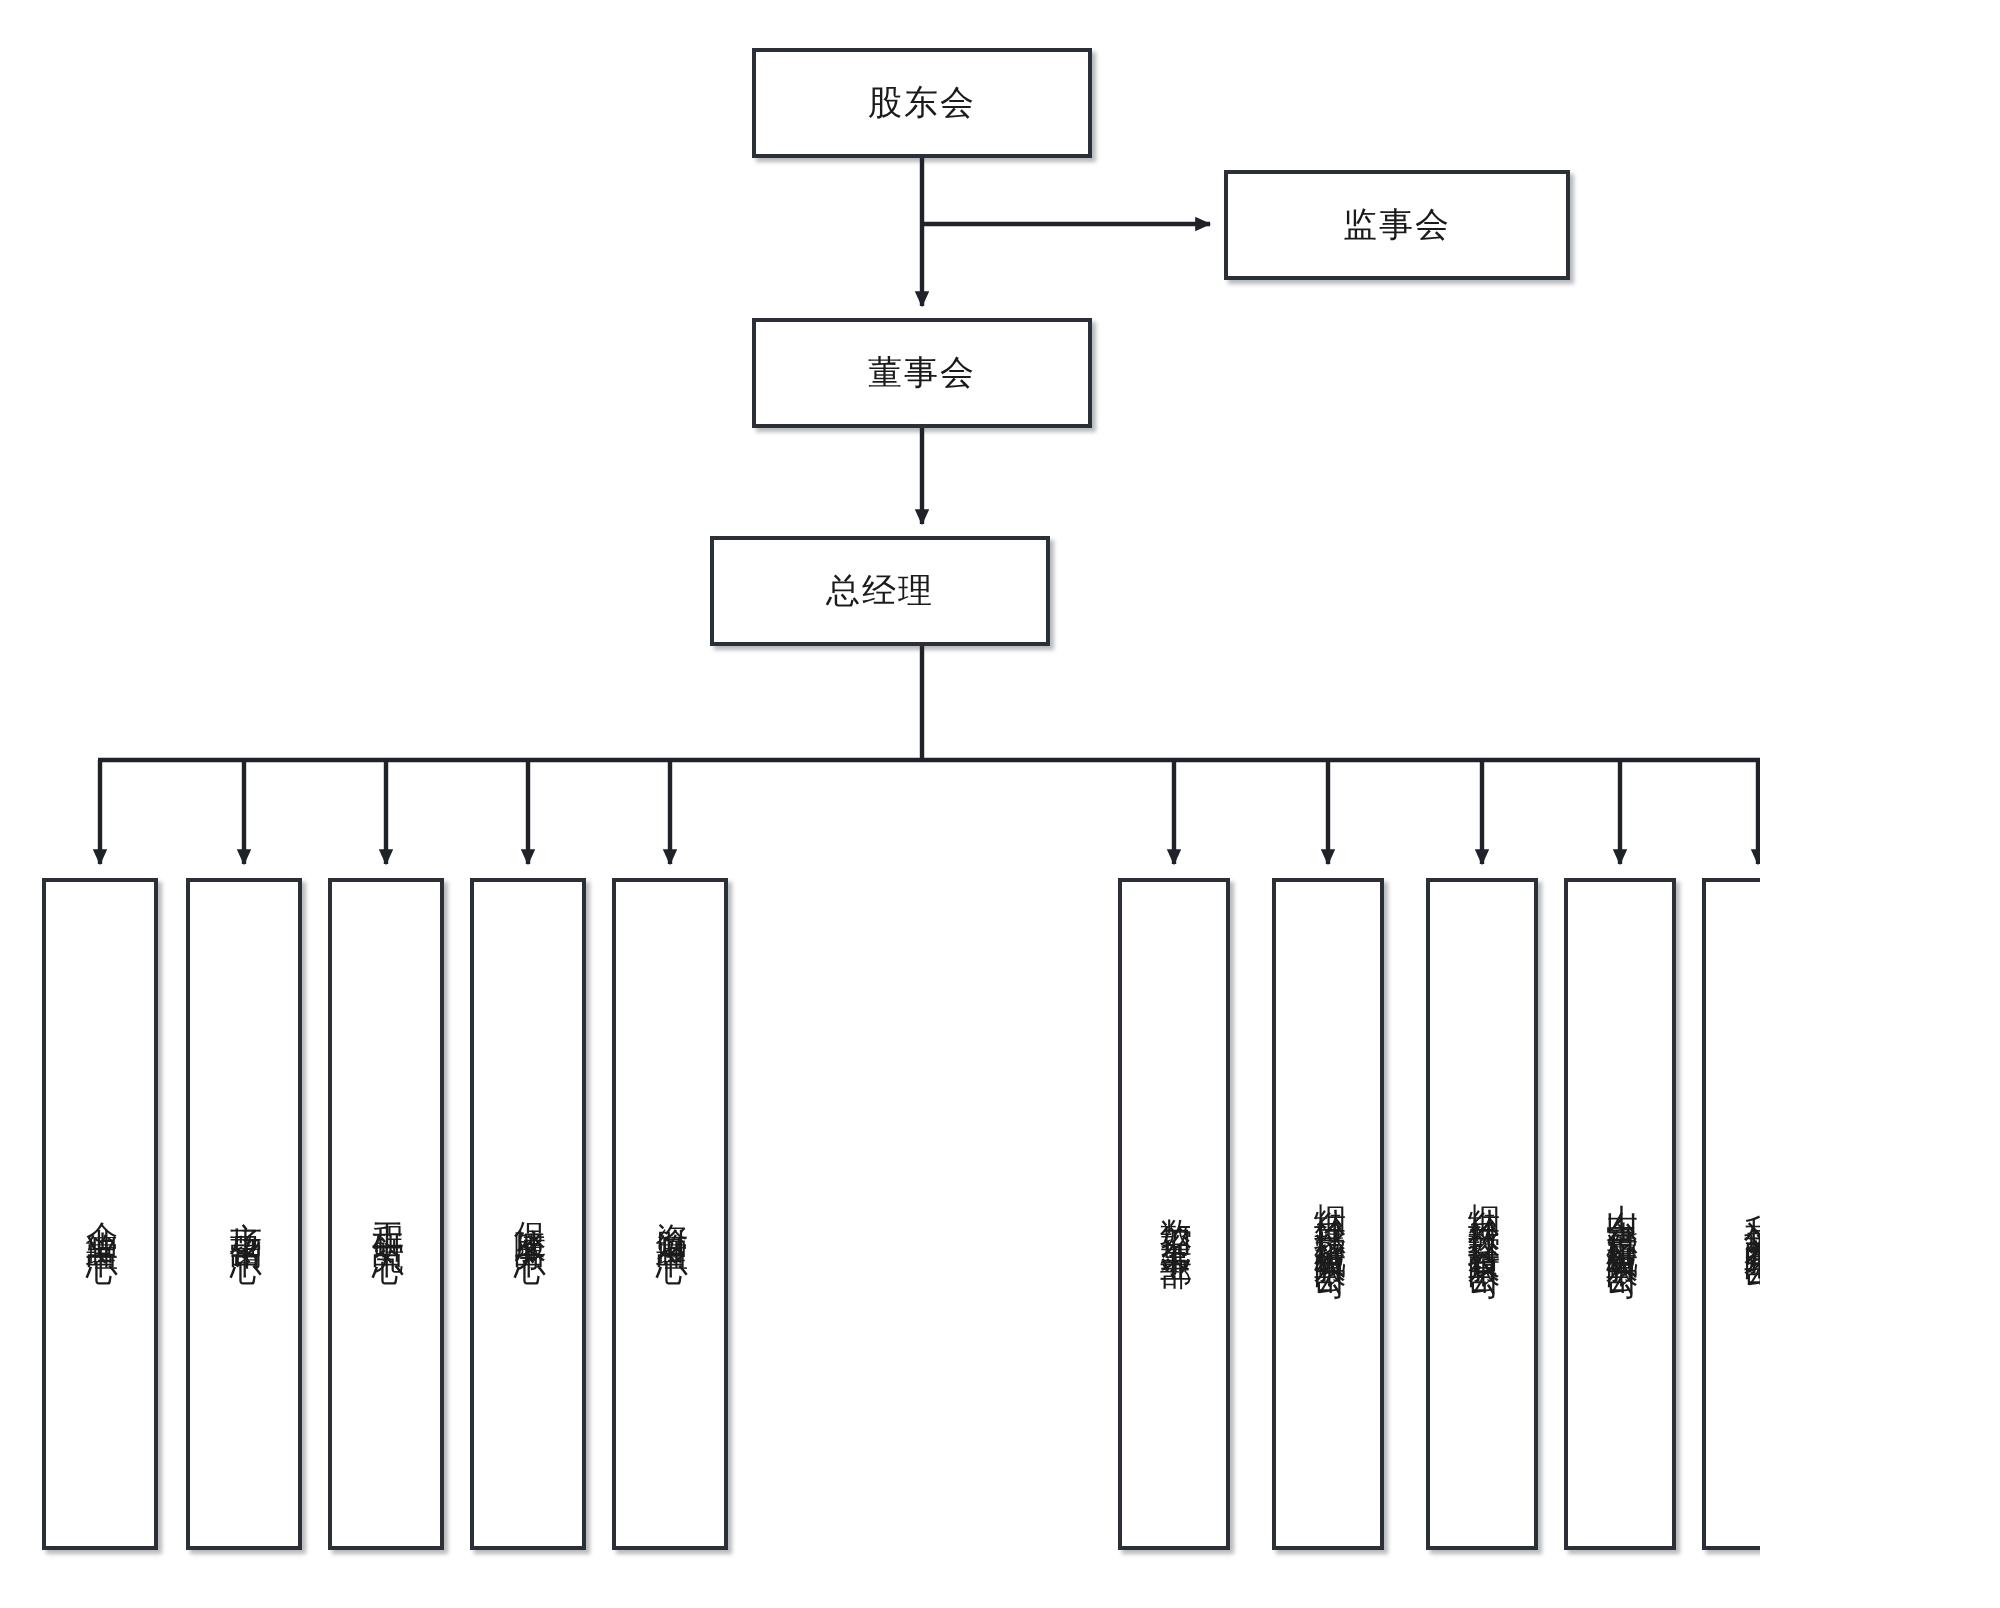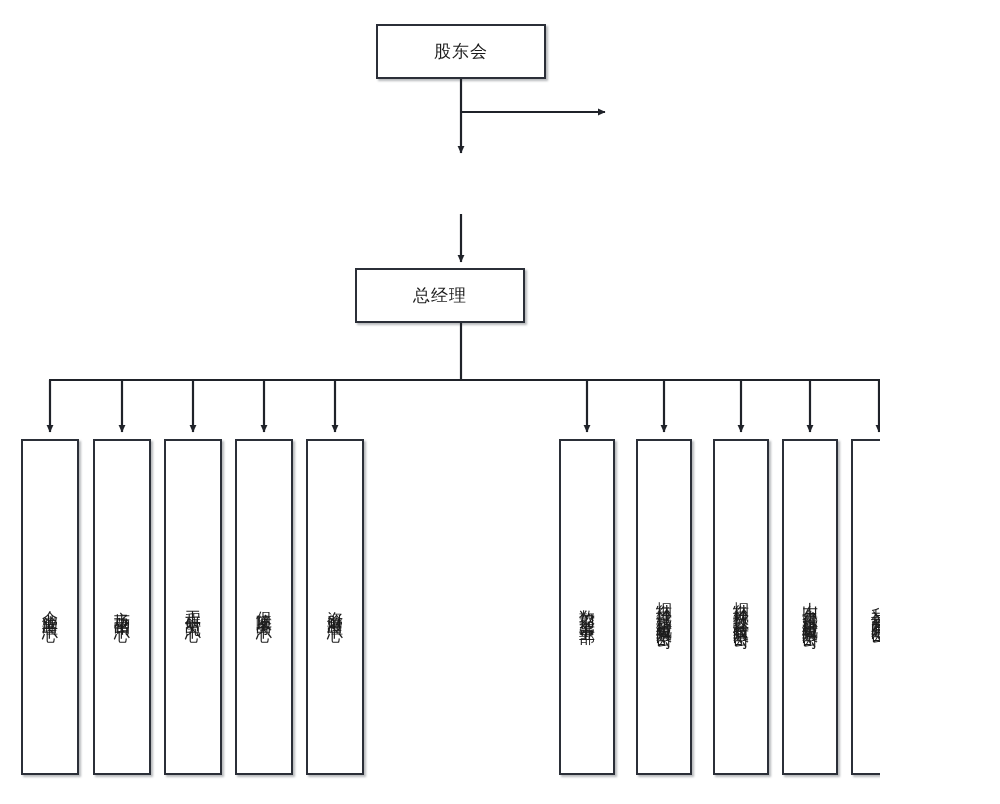--- a/index.html
+++ b/index.html
@@ -94,21 +94,27 @@
     <line x1="741" y1="380" x2="741" y2="432" stroke="#1f2229" stroke-width="2.2" marker-end="url(#arrowhead)"></line>
     <line x1="810" y1="380" x2="810" y2="432" stroke="#1f2229" stroke-width="2.2" marker-end="url(#arrowhead)"></line>
     <line x1="879" y1="380" x2="879" y2="432" stroke="#1f2229" stroke-width="2.2" marker-end="url(#arrowhead)"></line>
     <line x1="947" y1="380" x2="947" y2="432" stroke="#1f2229" stroke-width="2.2" marker-end="url(#arrowhead)"></line>
   </svg>
 
   <div class="node horizontal" style="left:376px; top:24px; width:170px; height:55px;">
     <span class="node-label">股东会</span>
   </div>
 
+  <div class="node horizontal" style="left:612px; top:85px; width:173px; height:55px;">
+    <span class="node-label">监事会</span>
+  </div>
 
+  <div class="node horizontal" style="left:376px; top:159px; width:170px; height:55px;">
+    <span class="node-label">董事会</span>
+  </div>
 
   <div class="node horizontal" style="left:355px; top:268px; width:170px; height:55px;">
     <span class="node-label">总经理</span>
   </div>
 
   <div class="node vertical" style="left:21px; top:439px; width:58px; height:336px;">
     <span class="node-label">企业管理中心</span>
   </div>
   <div class="node vertical" style="left:93px; top:439px; width:58px; height:336px;">
     <span class="node-label">市场营销中心</span>

